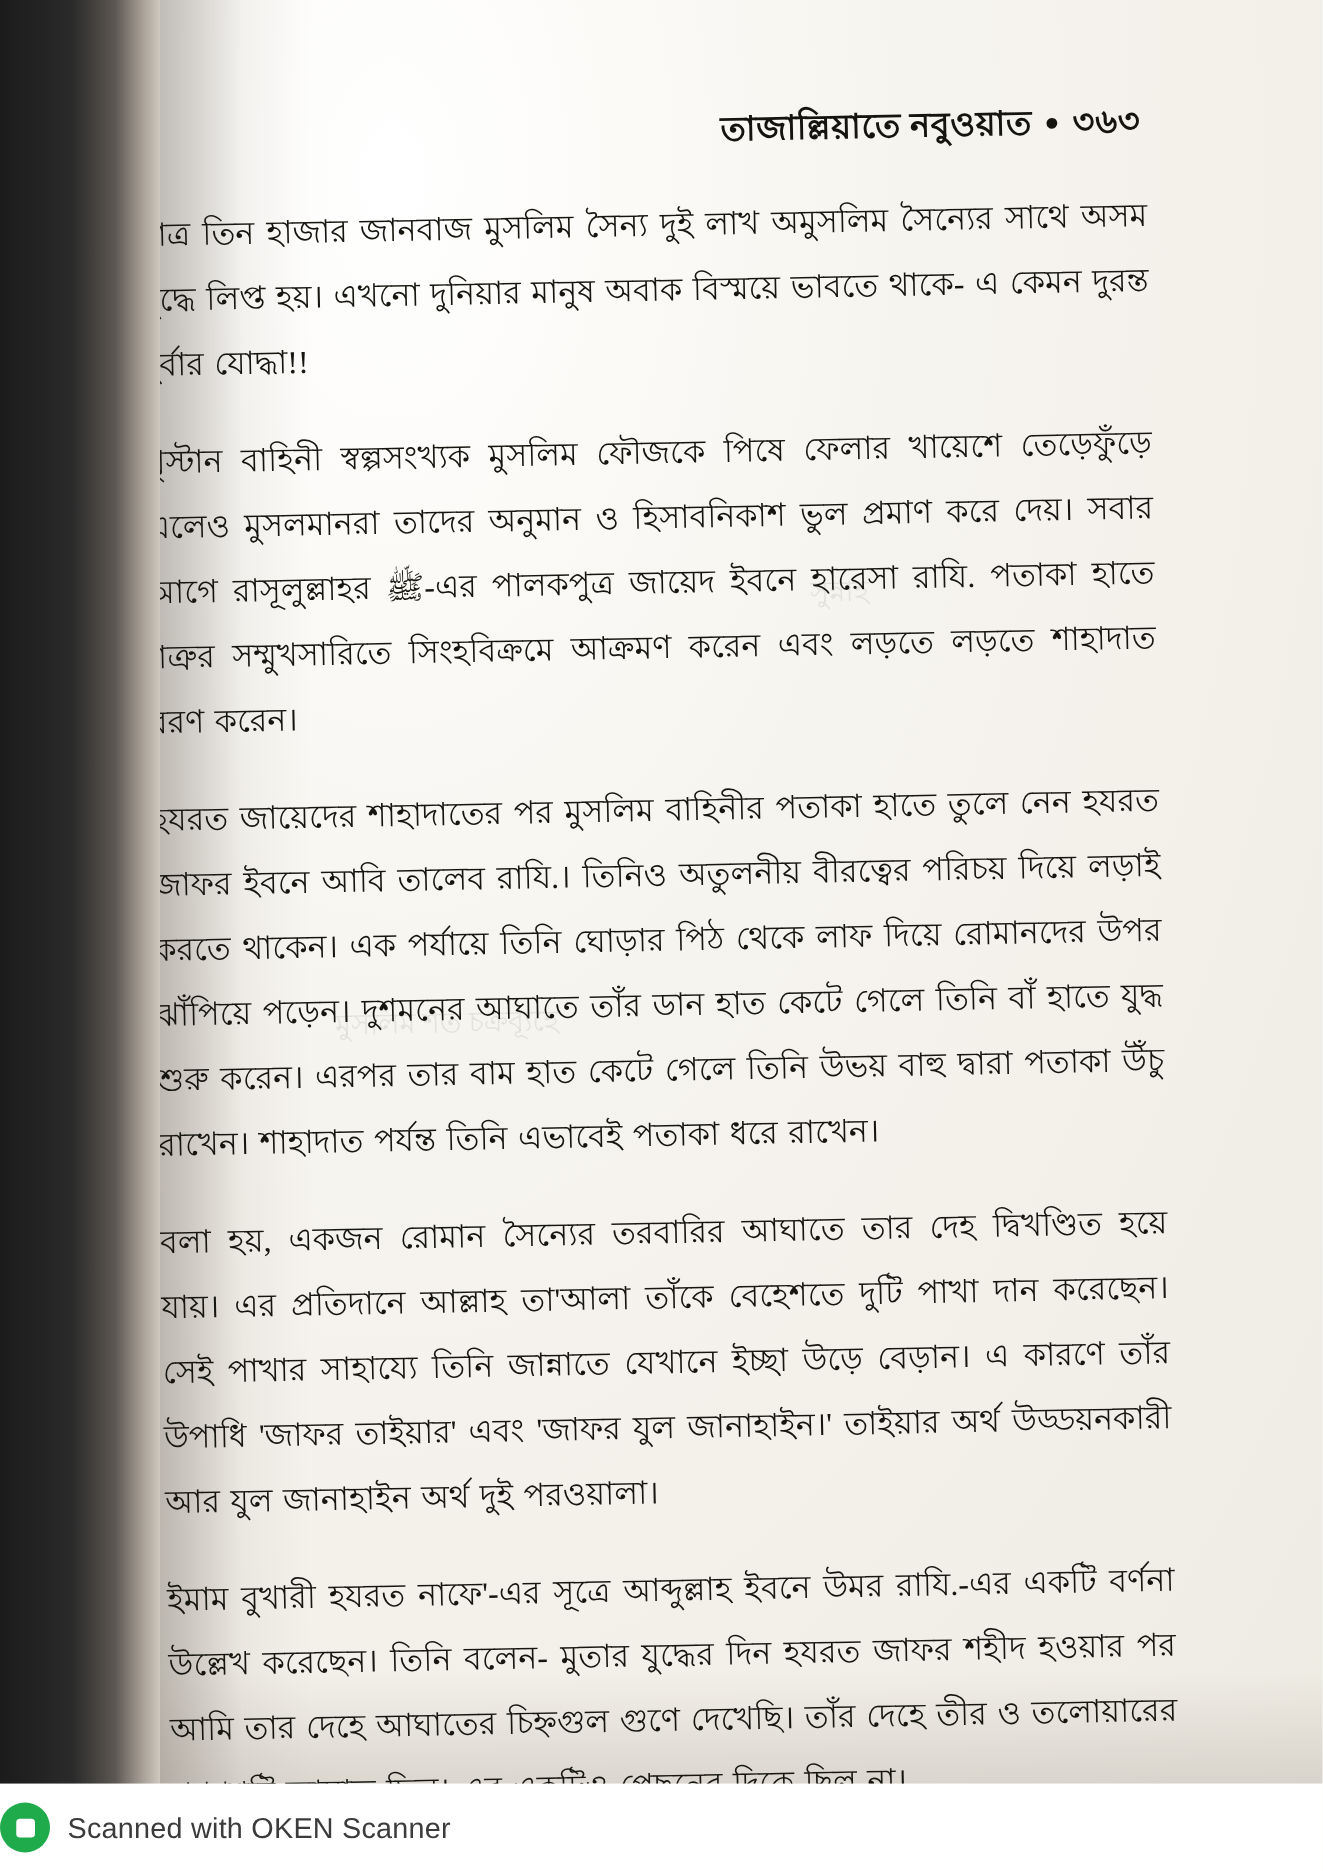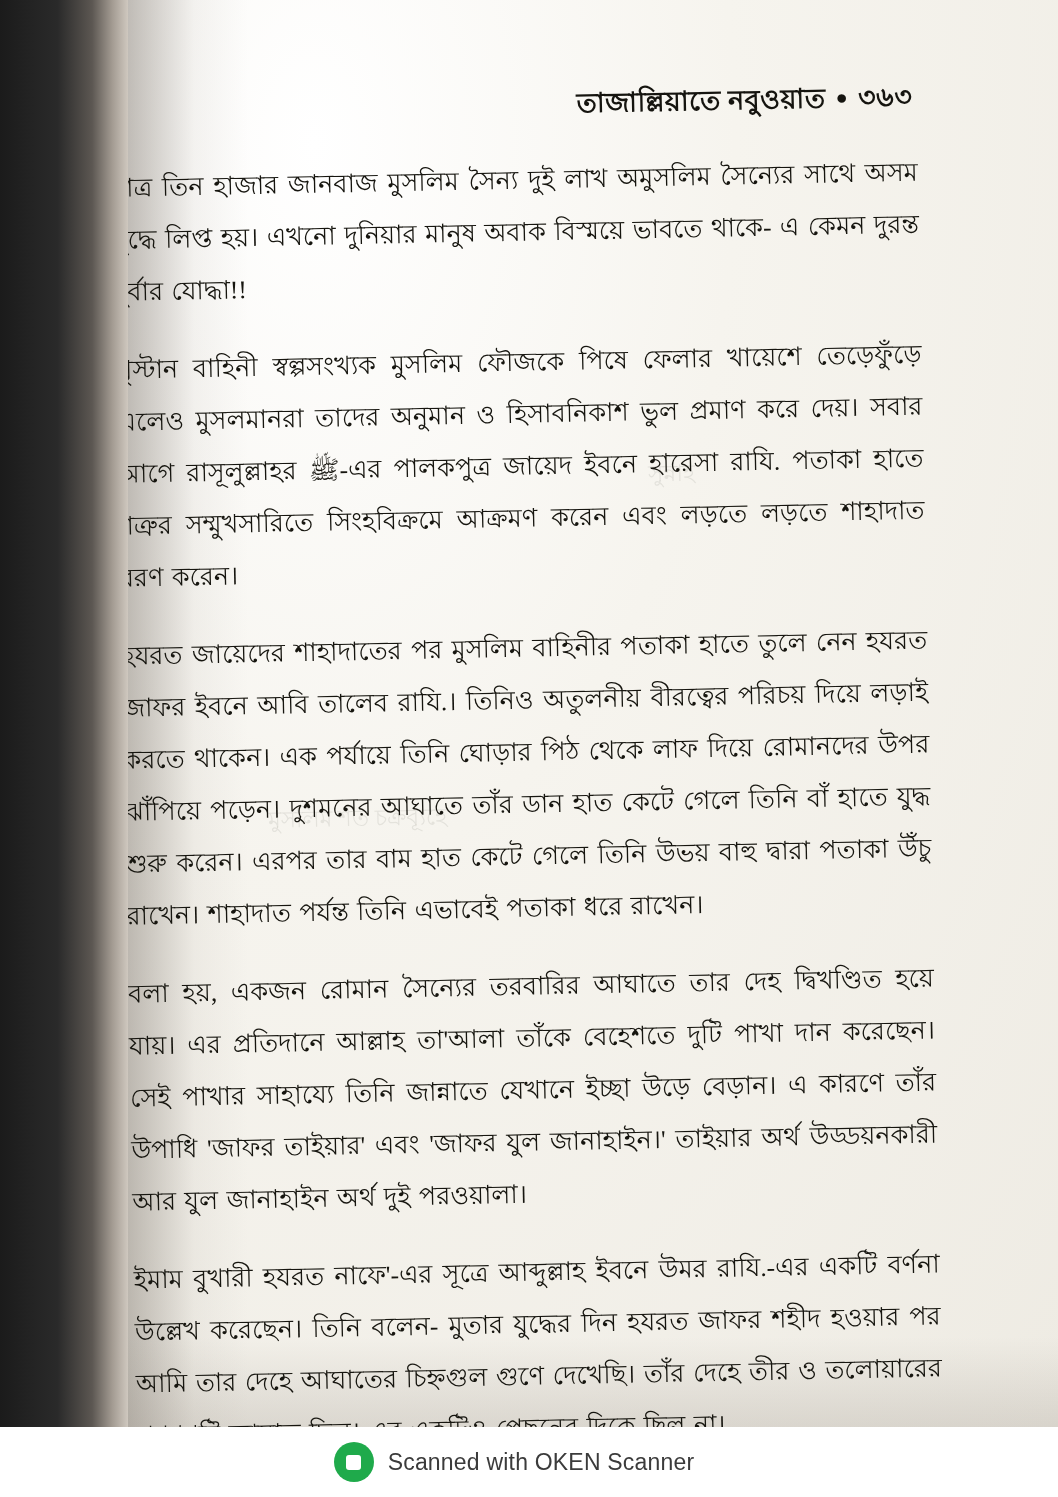--- a/index.html
+++ b/index.html
@@ -101,21 +101,21 @@
   }
 
   
   .scan-footer {
     position: absolute;
     left: 0; bottom: 0;
     width: 1058px; height: 70px;
     background: #ffffff;
     display: flex;
     align-items: center;
-    justify-content: center;
+    justify-content: flex-start;
     padding-right: 30px;
     box-sizing: border-box;
   }
   .oken-logo {
     width: 40px; height: 40px;
     border-radius: 50%;
     background: #1faa4b;
     display: flex;
     align-items: center;
     justify-content: center;

